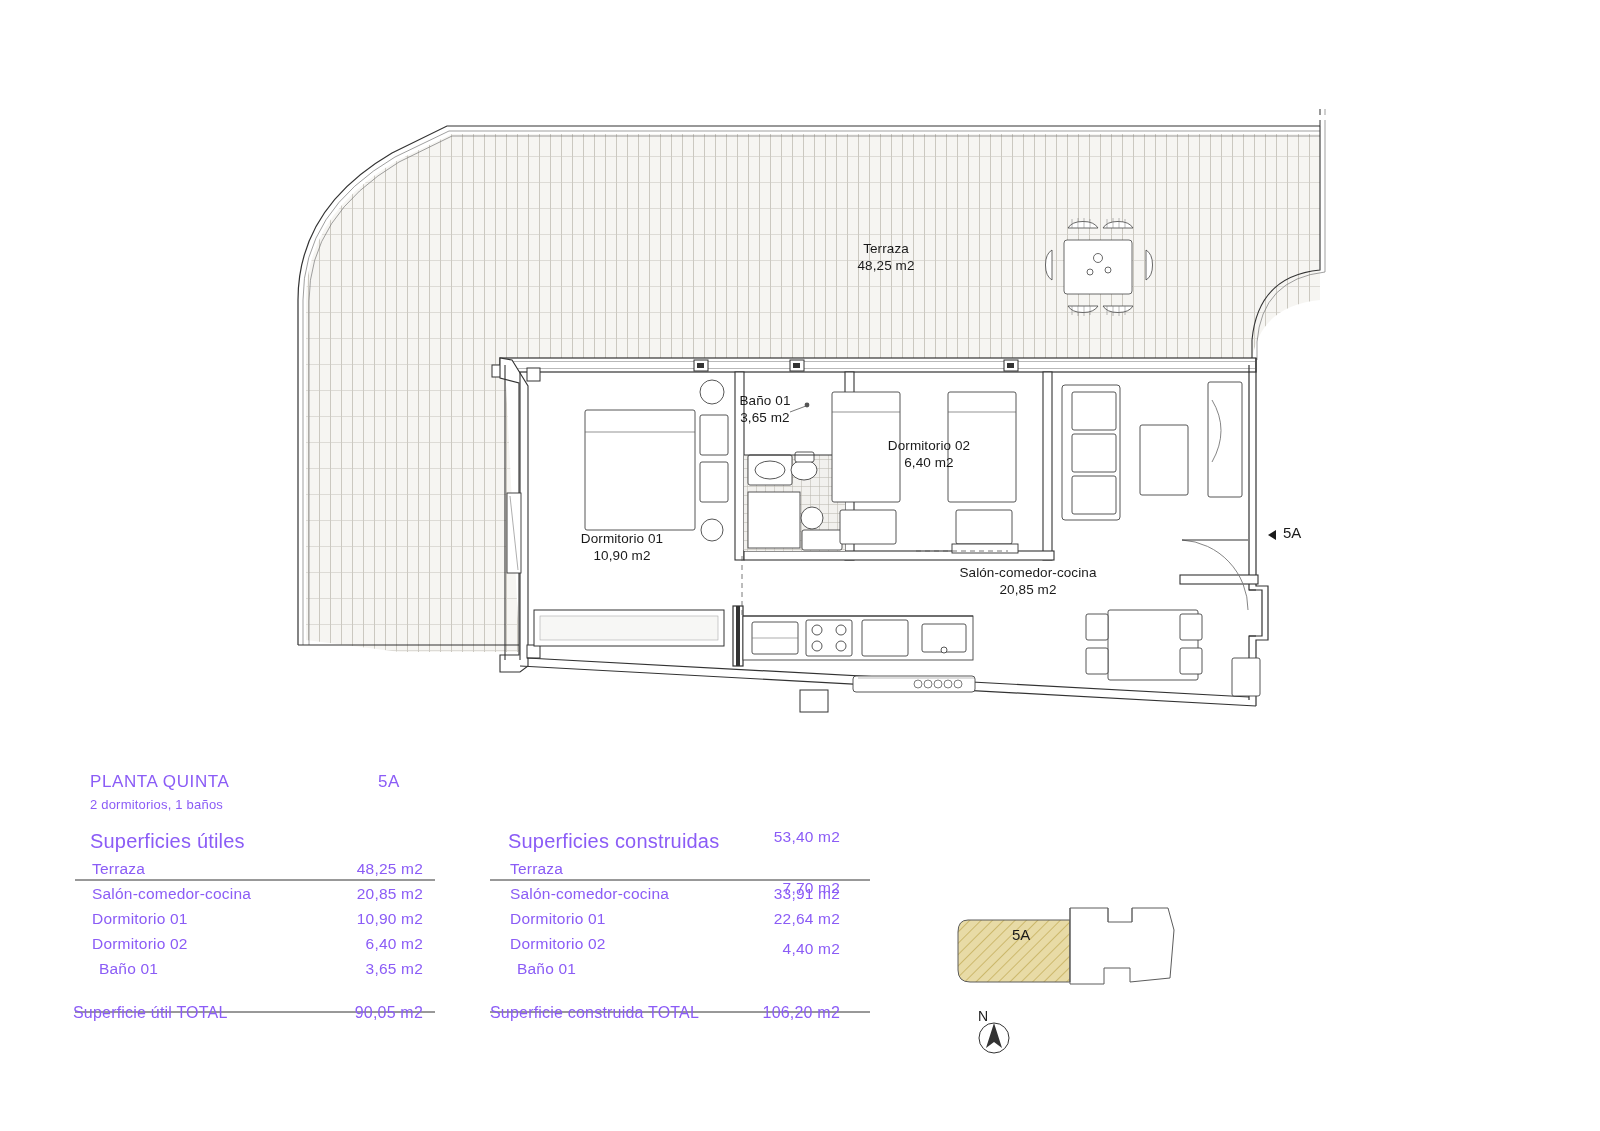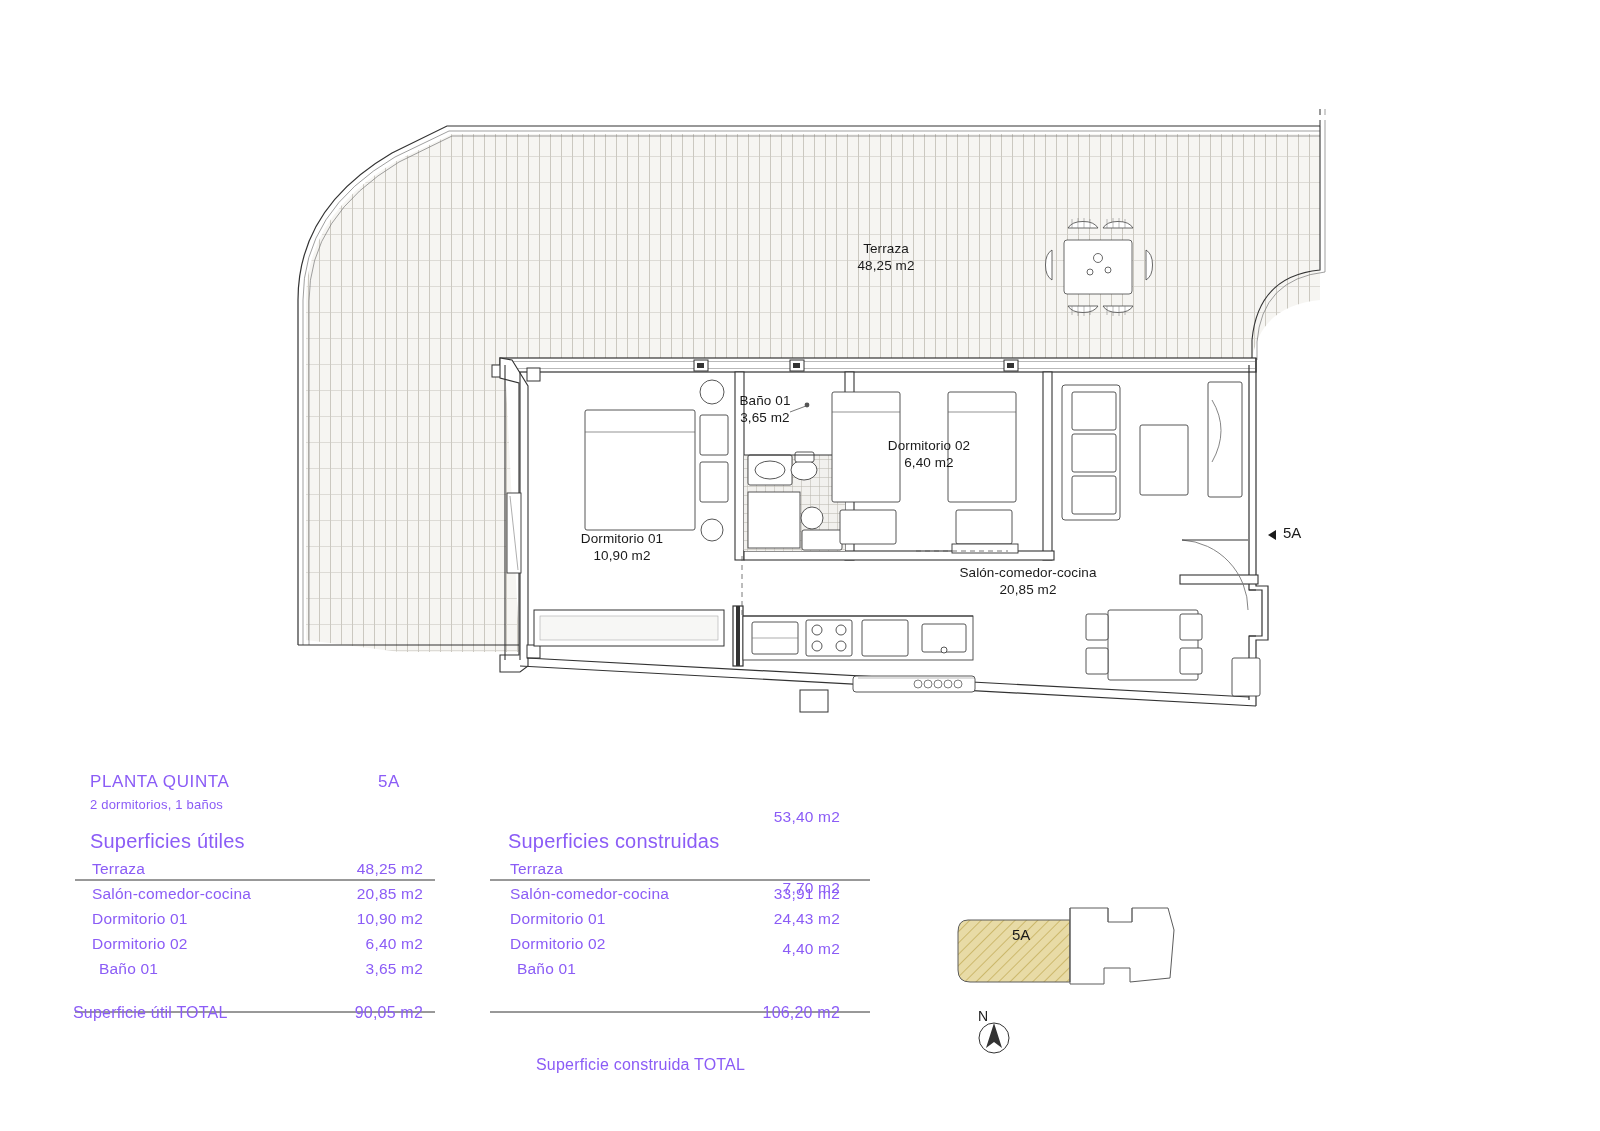--- a/index.html
+++ b/index.html
@@ -372,32 +372,32 @@
 
   <div class="sch-txt" style="left:99px;top:960px;">Baño 01</div>
   <div class="sch-txt num" style="left:275px;top:960px;width:148px;">3,65 m2</div>
 
   <div class="sch-txt sch-total" style="left:73px;top:1004px;">Superficie útil TOTAL</div>
   <div class="sch-txt sch-total num" style="left:275px;top:1004px;width:148px;">90,05 m2</div>
 
   <div class="sch-txt sch-head" style="left:508px;top:830px;">Superficies  construidas</div>
 
   <div class="sch-txt" style="left:510px;top:860px;">Terraza</div>
-  <div class="sch-txt num" style="left:700px;top:808px;width:140px;">53,40 m2</div>
+  <div class="sch-txt num" style="left:700px;top:828px;width:140px;">53,40 m2</div>
 
   <div class="sch-txt" style="left:510px;top:885px;">Salón-comedor-cocina</div>
   <div class="sch-txt num" style="left:700px;top:885px;width:140px;">33,91 m2</div>
 
   <div class="sch-txt" style="left:510px;top:910px;">Dormitorio 01</div>
-  <div class="sch-txt num" style="left:700px;top:910px;width:140px;">24,43 m2</div>
+  <div class="sch-txt num" style="left:700px;top:910px;width:140px;">22,64 m2</div>
 
   <div class="sch-txt" style="left:510px;top:935px;">Dormitorio 02</div>
   <div class="sch-txt num" style="left:700px;top:879px;width:140px;">7,70 m2</div>
 
   <div class="sch-txt" style="left:517px;top:960px;">Baño 01</div>
   <div class="sch-txt num" style="left:700px;top:940px;width:140px;">4,40 m2</div>
 
-  <div class="sch-txt sch-total" style="left:490px;top:1056px;margin-left:46px;">Superficie construida TOTAL</div>
+  <div class="sch-txt sch-total" style="left:490px;top:1004px;">Superficie construida TOTAL</div>
   <div class="sch-txt sch-total num" style="left:700px;top:1004px;width:140px;">106,20 m2</div>
 
   <div class="key-label" style="left:1012px;top:926px;">5A</div>
   <div class="compass-label" style="left:978px;top:1008px;">N</div>
 </div>
 
 </body></html>

